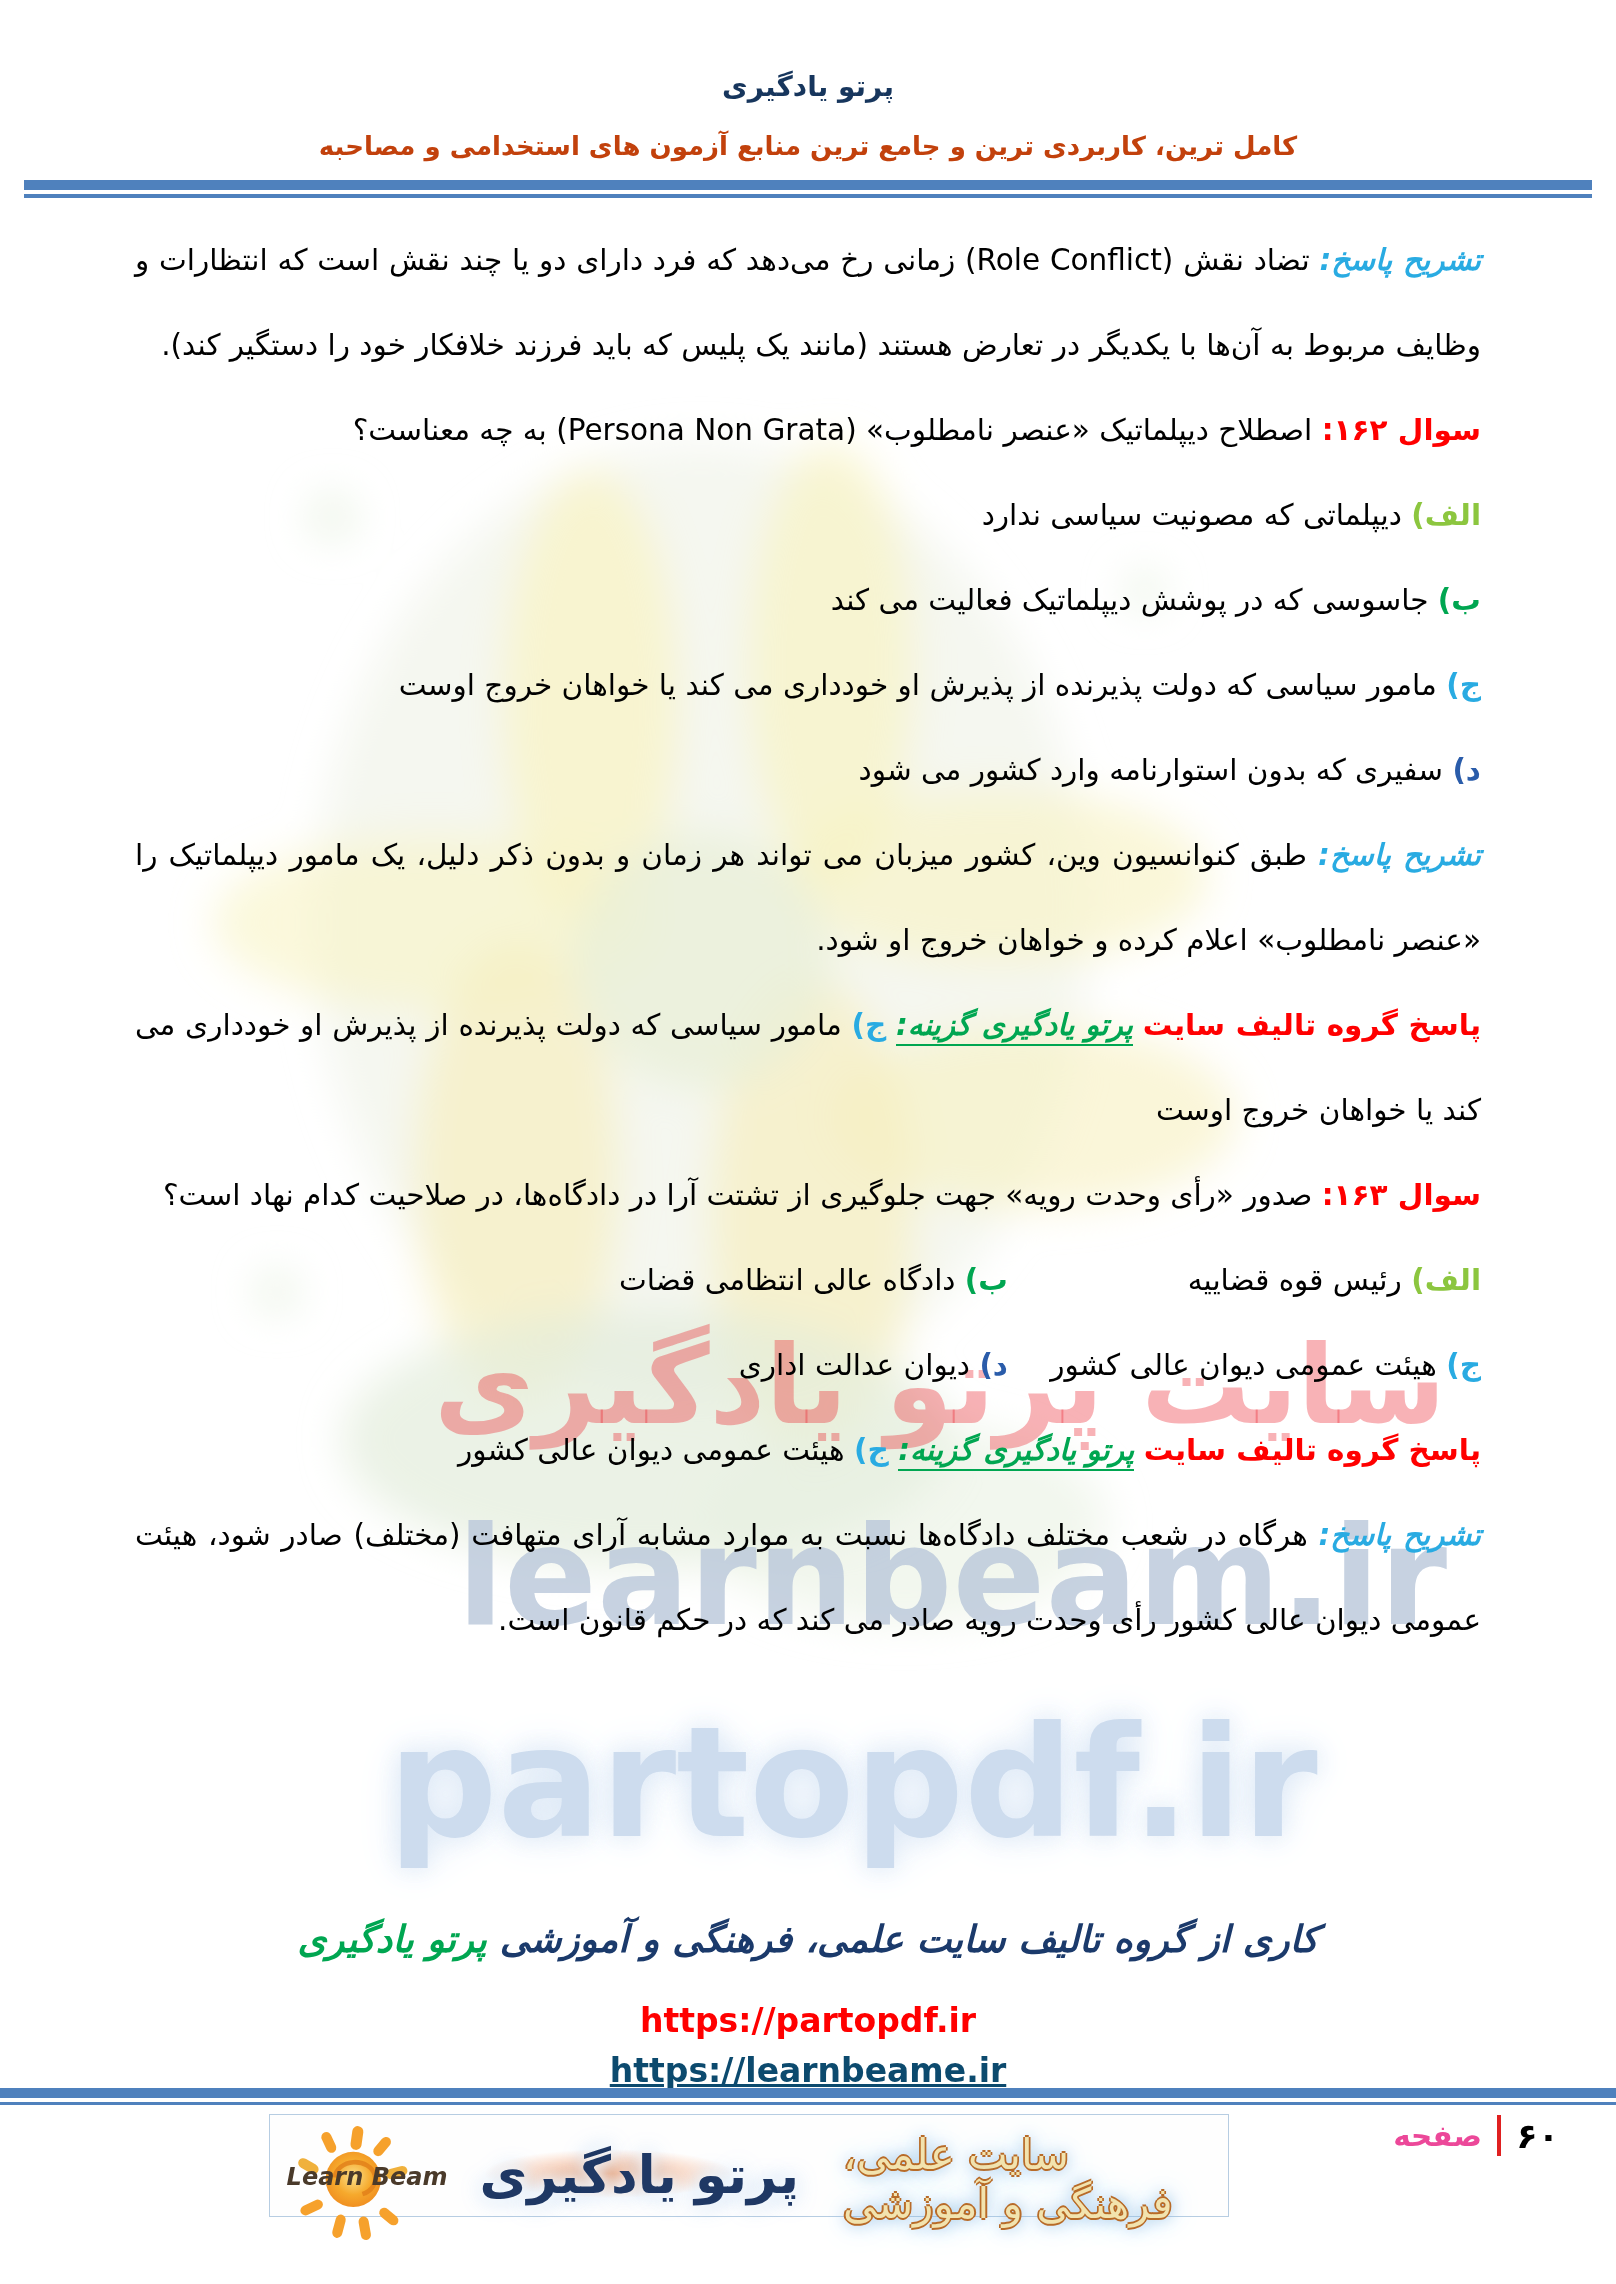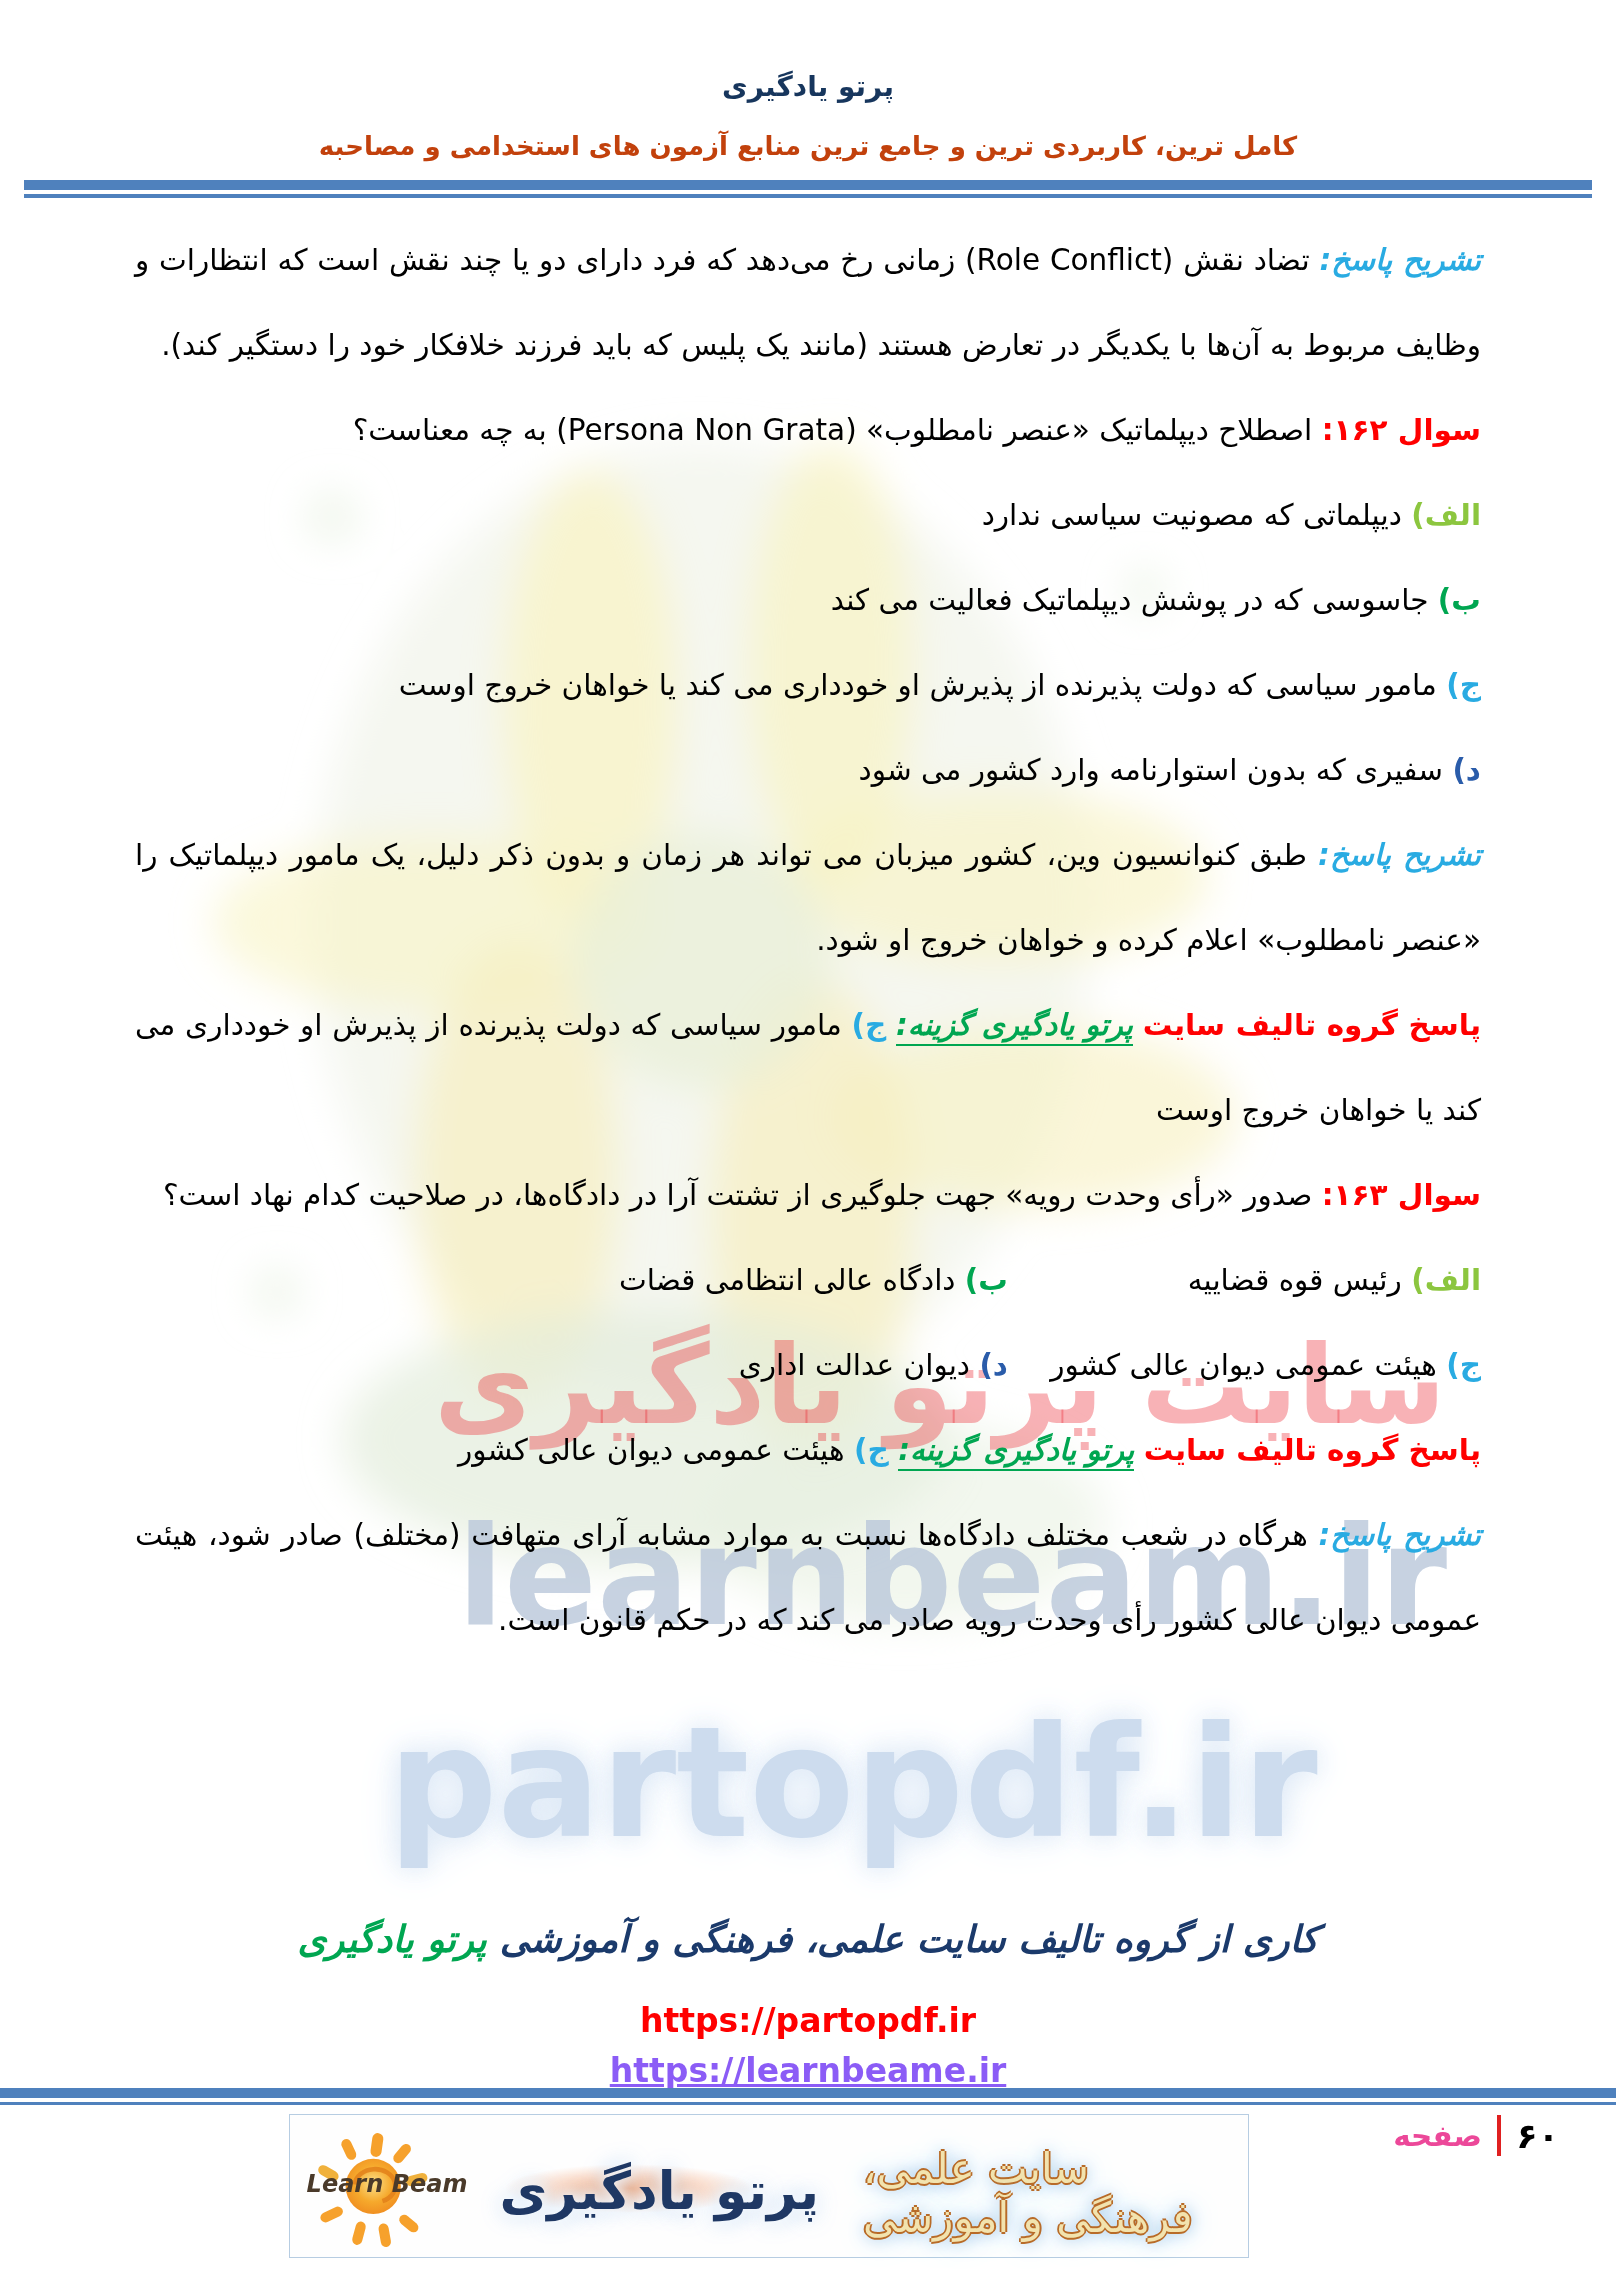--- a/index.html
+++ b/index.html
@@ -39,33 +39,33 @@
   .gozine-underline{border-bottom:2.8px solid #00a651; padding-bottom:1.8px;}
   .opt-grid{display:grid; grid-template-columns:473px 1fr;}
   
   .credit{position:absolute; top:1918px; left:0; right:0; z-index:3; text-align:center;
           font-size:37px; font-weight:bold; font-style:italic;}
   .credit .main{color:#1b3a6b;}
   .credit .brand{color:#00a651;}
   .link-row{position:absolute; left:0; right:0; z-index:3; text-align:center; font-weight:bold; direction:ltr;}
   .link-partopdf{top:2001px; font-size:33px; color:#ff0000;}
   .link-learnbeame{top:2051px; font-size:33px;}
-  .link-learnbeame a{color:#8b5cf6; text-decoration:underline;}
+  .link-learnbeame a{color:#0c4a6e; text-decoration:underline;}
   .bottom-rule{position:absolute; top:2088px; left:0; right:0; z-index:3;}
   .bottom-rule .thick{height:10px; background:#4f81bd;}
   .bottom-rule .thin{height:3.7px; background:#4f81bd; margin-top:3.7px;}
   .pagenum{position:absolute; top:2115px; right:57px; z-index:3;
            display:flex; align-items:center; gap:14.8px; direction:rtl;}
   .pagenum .num{font-size:35px; font-weight:bold; color:#000;}
   .pagenum .bar{width:4.6px; height:41px; background:#e02020;}
   .pagenum .word{font-size:29.5px; font-weight:bold; color:#ec4899;}
   
-  .banner{position:absolute; top:2114px; left:269px; width:960px; height:144px; z-index:3;
+  .banner{position:absolute; top:2114px; left:269px; width:960px; height:103px; z-index:3;
           border:1.8px solid #b7cde2; background:#fefefe; direction:ltr;
-          display:flex; align-items:center; padding:9.2px 18.5px 0 16.6px; box-sizing:border-box;margin-left:20px;}
+          display:flex; align-items:flex-start; padding:9.2px 18.5px 0 16.6px; box-sizing:border-box;}
   .logo{position:relative; width:138px; height:120px; flex:0 0 auto;}
   .logo-text{position:absolute; left:0; top:39px; font-size:24px; font-style:italic; font-weight:bold;
              color:#4a3a2a; z-index:2; white-space:nowrap;}
   .banner-mid{position:relative; margin-left:55px; flex:0 0 auto; height:102px; display:flex; align-items:center;}
   .banner-swoosh{position:absolute; left:-37px; top:16.6px; width:332px; height:65px; border-radius:50%;
                  background:radial-gradient(closest-side, rgba(243,112,33,.55), rgba(243,112,33,0) 75%);}
   .banner-title{position:relative; font-size:52px; font-weight:bold; color:#1f3864;
                 text-shadow:0 0 13px rgba(255,255,255,.95), 0 0 22px rgba(160,200,240,.8);}
   .banner-tag{margin-left:44px; margin-top:5.5px; font-size:42px; font-weight:normal; color:#f2e3ae;
               text-shadow:-1.8px 0 #b86b28, 1.8px 0 #b86b28, 0 -1.8px #b86b28, 0 1.8px #b86b28,

